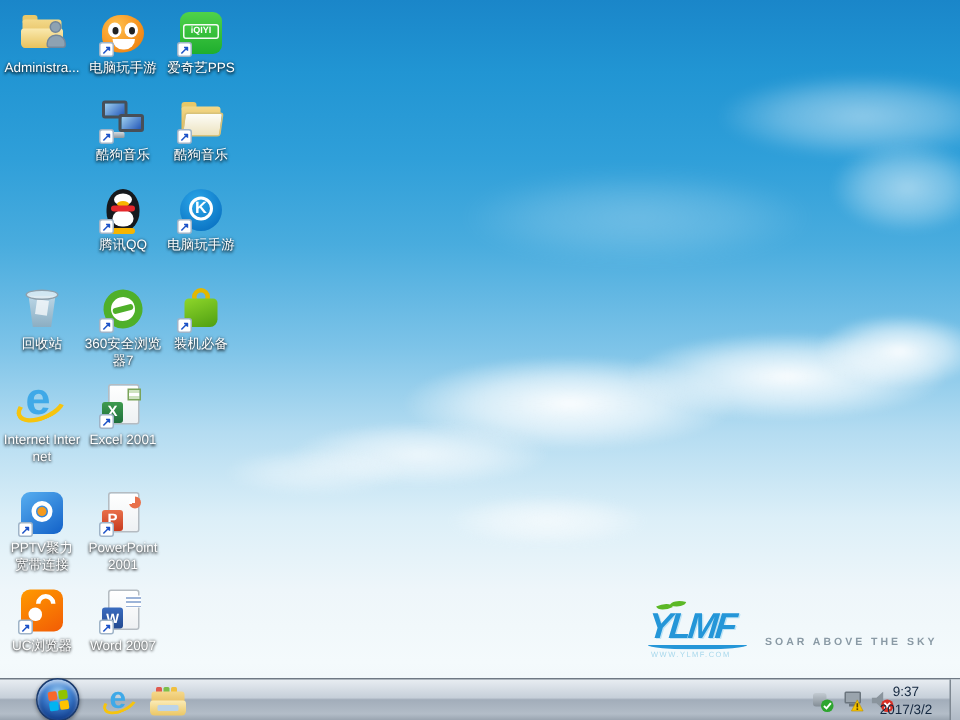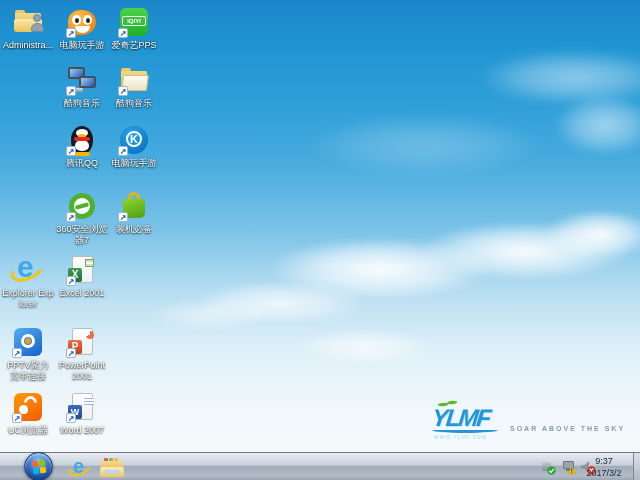--- a/index.html
+++ b/index.html
@@ -238,20 +238,28 @@
   <div class="cell" style="left:108px;top:124px;">
     <div class="ic kg">
         <span class="disc"></span>
         <span class="ring"></span>
         <span class="k">K</span>
         <span class="sc">↗</span>
       </div>
     <div class="lbl">电脑玩手游</div>
   </div>
 
+  <div class="cell" style="left:2px;top:190px;">
+    <div class="ic rb">
+        <span class="body"></span>
+        <span class="paper"></span>
+        <span class="rim"></span>
+      </div>
+    <div class="lbl">回收站</div>
+  </div>
   <div class="cell" style="left:56px;top:190px;">
     <div class="ic se">
         <span class="ring"></span>
         <span class="bar"></span>
         <span class="sc">↗</span>
       </div>
     <div class="lbl">360安全浏览器7</div>
   </div>
   <div class="cell" style="left:108px;top:190px;">
     <div class="ic bag">
@@ -260,21 +268,21 @@
         <span class="sc">↗</span>
       </div>
     <div class="lbl">装机必备</div>
   </div>
 
   <div class="cell" style="left:2px;top:254px;">
     <div class="ic ie">
         <span class="e">e</span>
         <span class="swoosh"></span>
       </div>
-    <div class="lbl">Explorer Explorer</div>
+    <div class="lbl">Internet Internet</div>
   </div>
   <div class="cell" style="left:56px;top:254px;">
     <div class="ic xl">
         <span class="page"></span>
         <span class="grid"></span>
         <span class="blk">X</span>
         <span class="sc">↗</span>
       </div>
     <div class="lbl">Excel 2001</div>
   </div>

